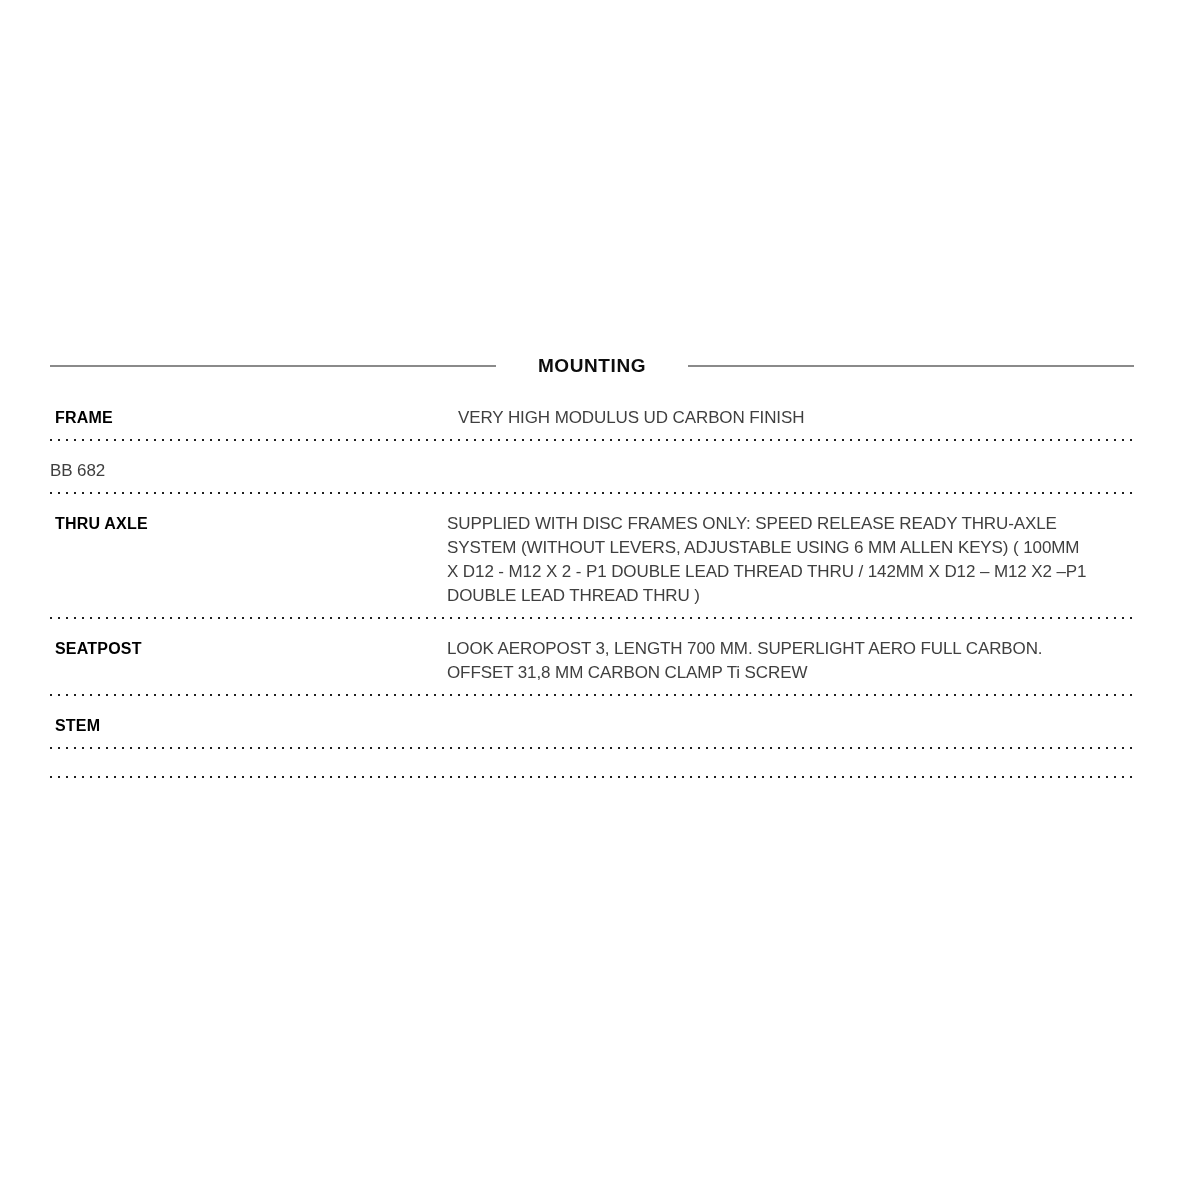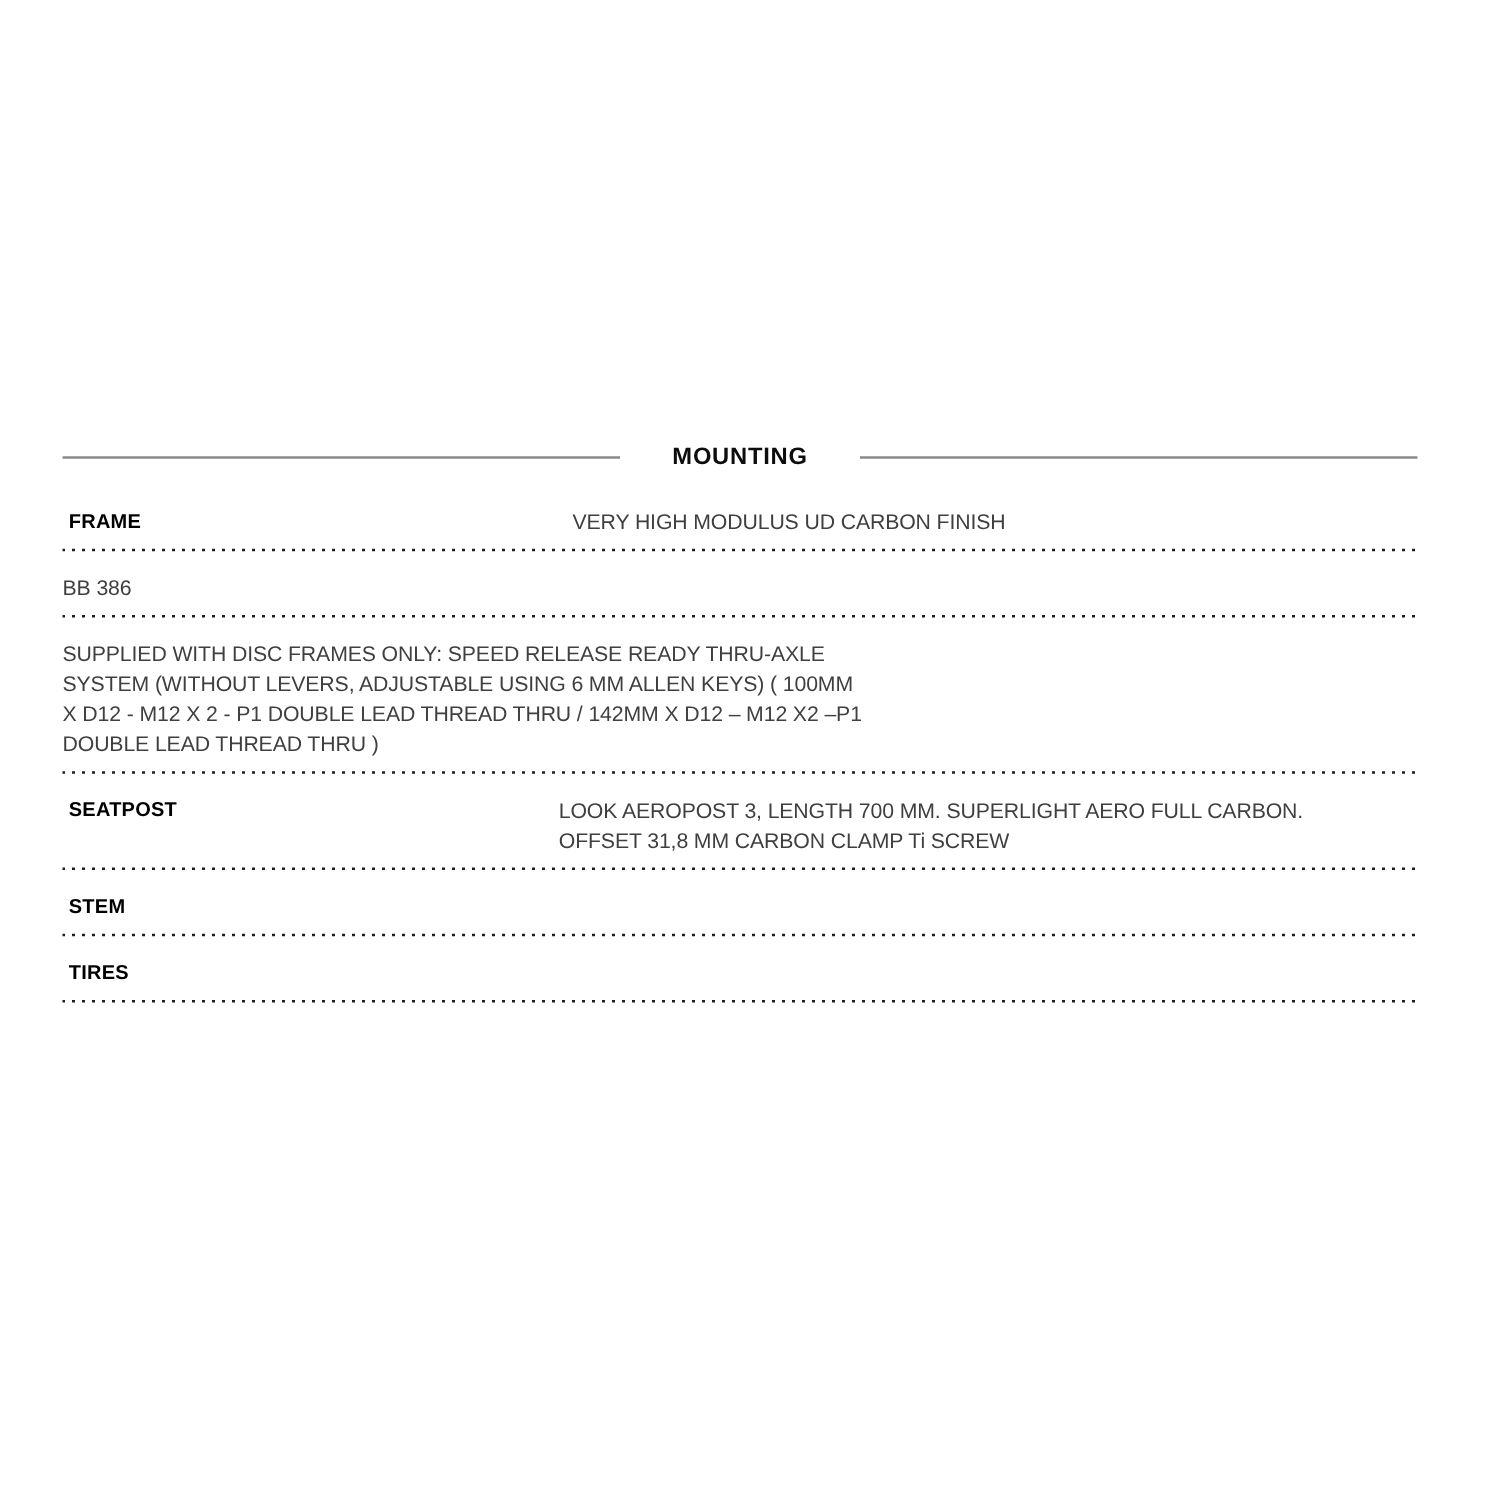--- a/index.html
+++ b/index.html
@@ -96,43 +96,43 @@
 
   <div class="spec-table">
 
     <div class="spec-row first">
       <div class="spec-label">FRAME</div>
       <div class="spec-value">VERY HIGH MODULUS UD CARBON FINISH</div>
     </div>
     <div class="dotted-divider"></div>
 
     <div class="spec-row">
-      <div class="spec-value">BB 386</div>
+      <div class="spec-value">BB 682</div>
     </div>
     <div class="dotted-divider"></div>
 
     <div class="spec-row">
+      <div class="spec-label">THRU AXLE</div>
       <div class="spec-value">SUPPLIED WITH DISC FRAMES ONLY: SPEED RELEASE READY THRU-AXLE
 SYSTEM (WITHOUT LEVERS, ADJUSTABLE USING 6 MM ALLEN KEYS) ( 100MM
 X D12 - M12 X 2 - P1 DOUBLE LEAD THREAD THRU / 142MM X D12 – M12 X2 –P1
 DOUBLE LEAD THREAD THRU )</div>
     </div>
     <div class="dotted-divider"></div>
 
     <div class="spec-row">
       <div class="spec-label">SEATPOST</div>
       <div class="spec-value">LOOK AEROPOST 3, LENGTH 700 MM. SUPERLIGHT AERO FULL CARBON.
 OFFSET 31,8 MM CARBON CLAMP Ti SCREW</div>
     </div>
     <div class="dotted-divider"></div>
 
     <div class="spec-row">
       <div class="spec-label">STEM</div>
     </div>
     <div class="dotted-divider"></div>
 
     <div class="spec-row">
-      <div class="spec-label">TIRES</div>
     </div>
     <div class="dotted-divider"></div>
 
   </div>
 </div>
 
 </body></html>

